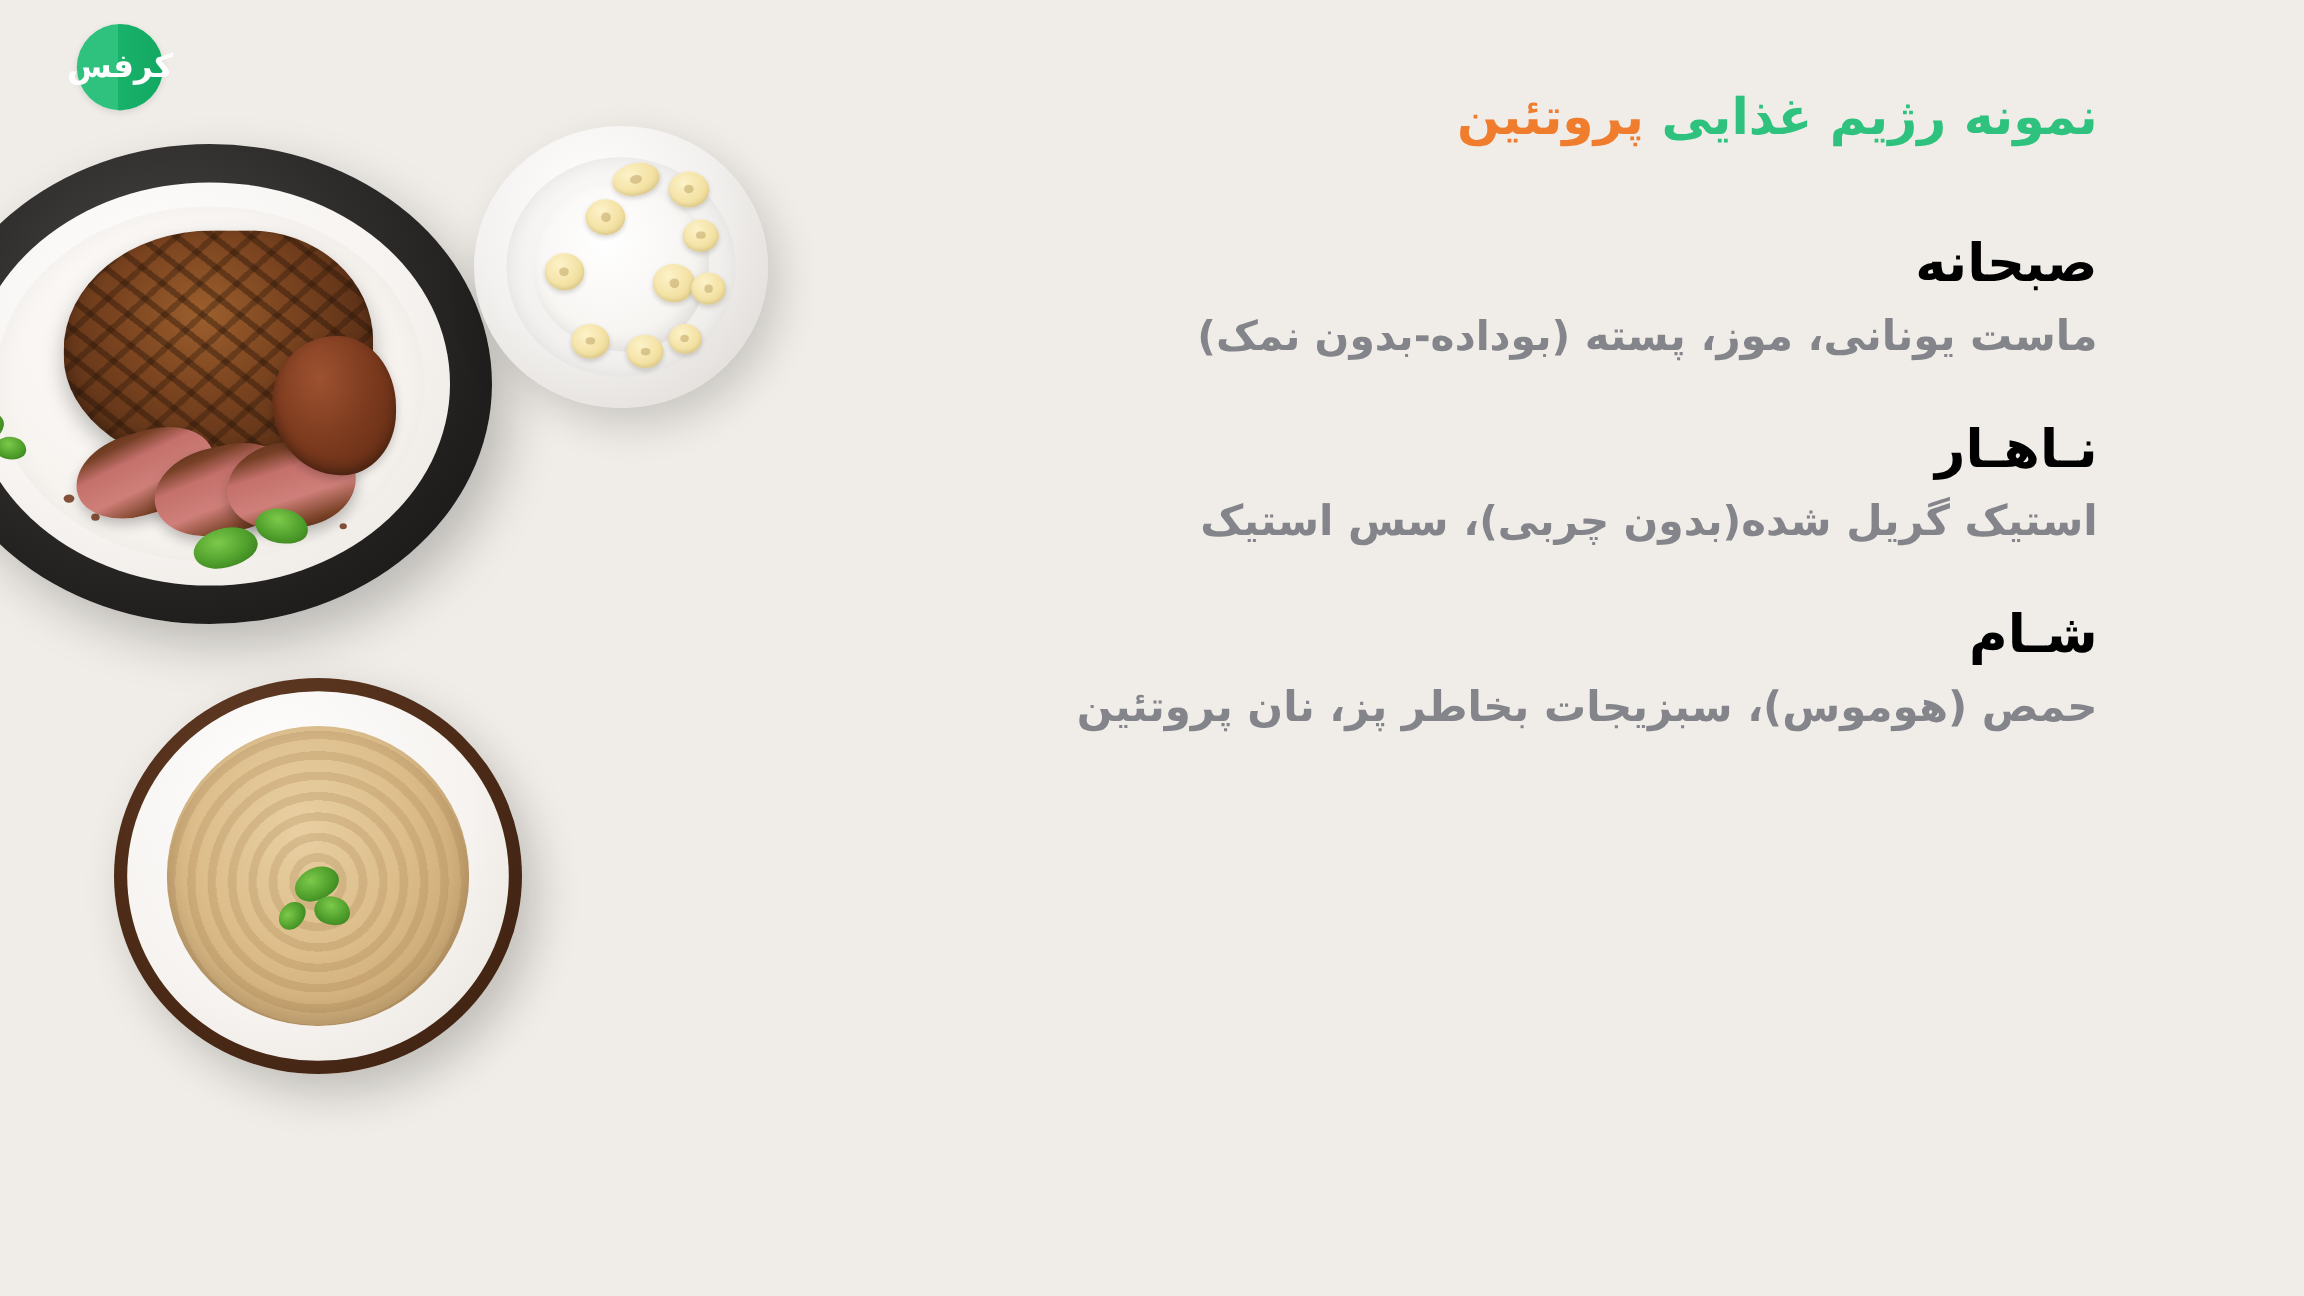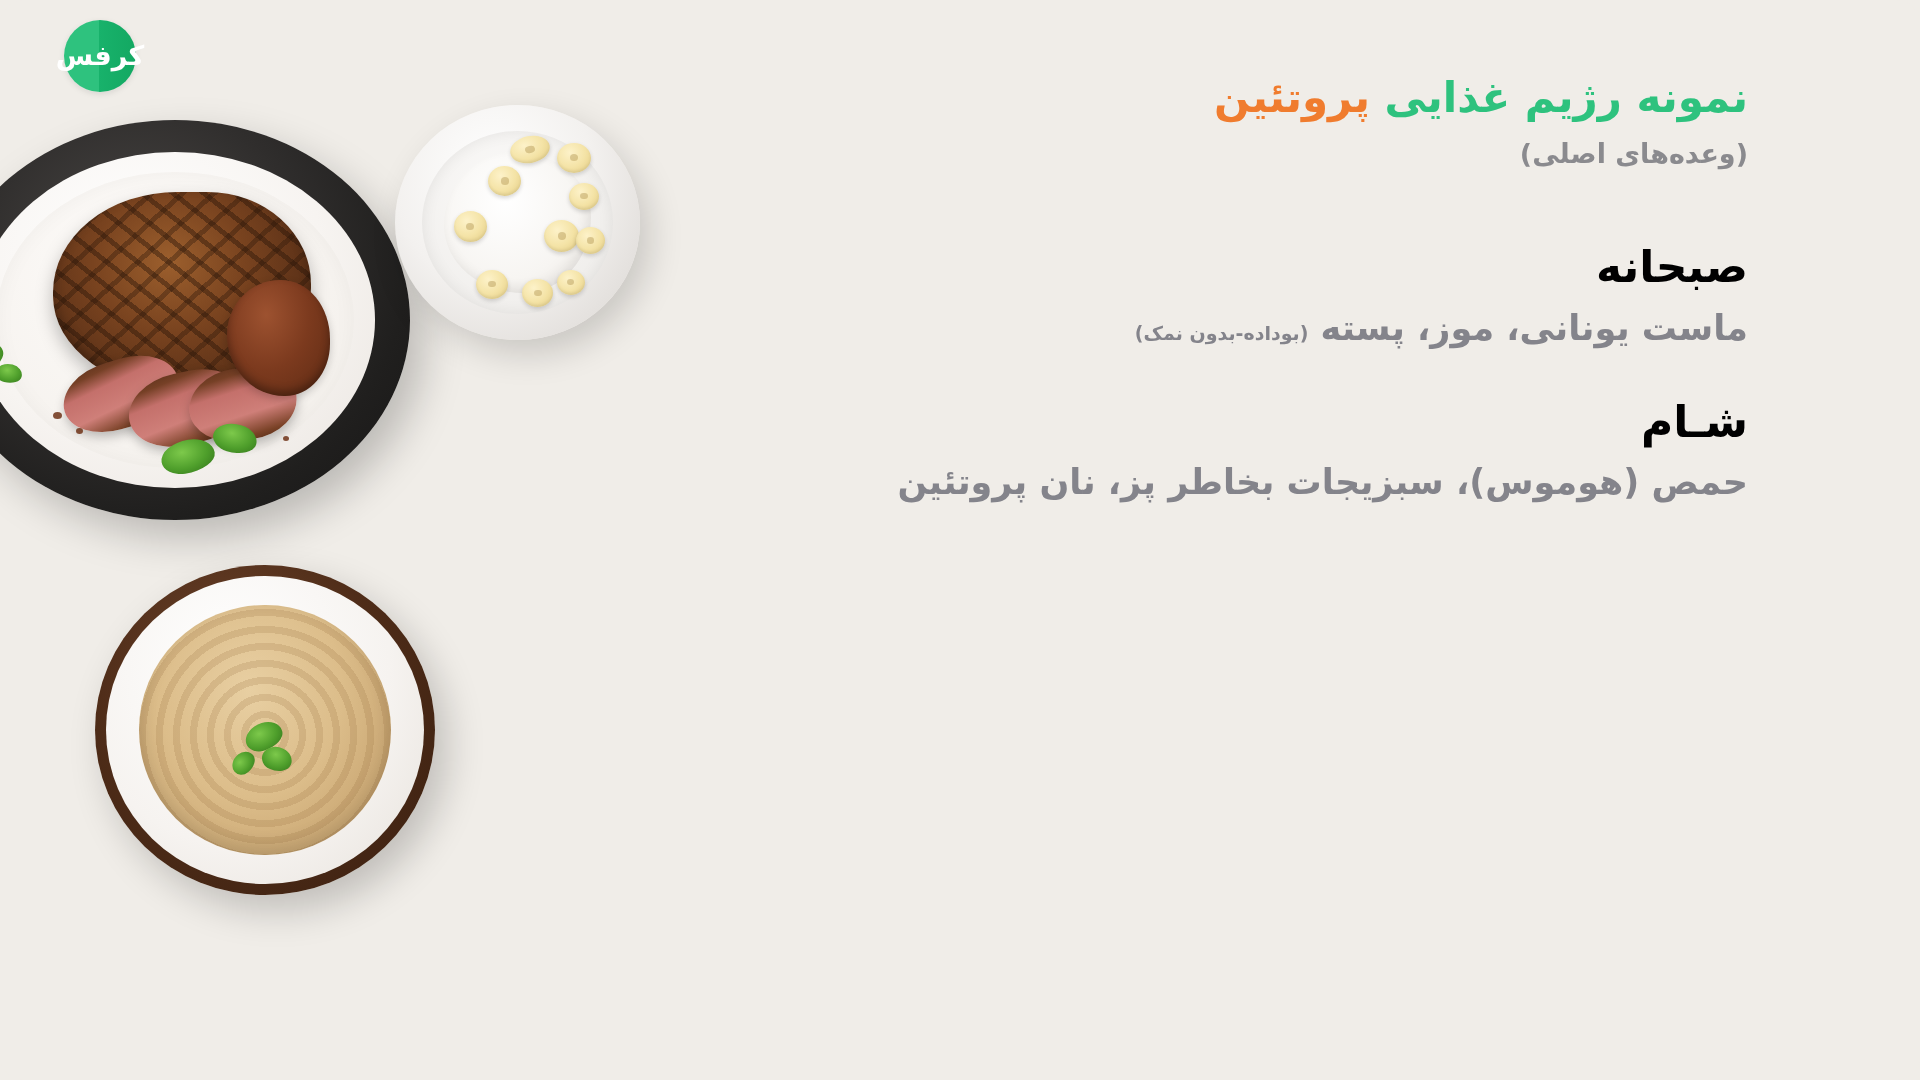--- a/index.html
+++ b/index.html
@@ -155,21 +155,21 @@
   .meal { margin-top:44px; }
   .meal-head {
     font-size:44px; font-weight:bold; color:#000000;
     letter-spacing:2px; line-height:1.2;
   }
   .meal-body {
     margin-top:12px;
     font-size:35px; font-weight:bold; color:#84848b;
     line-height:1.3;
   }
-  .meal-note { font-size:19px; }
+  .meal-note { font-size:34px; }
   #meal-breakfast { margin-top:72px; }
 </style>
 </head>
 <body>
 
 <div id="slide">
 
   <div id="logo">
     <span id="logo-mark">کرفس</span>
   </div>
@@ -214,27 +214,30 @@
     <div class="paste"></div>
     <div class="herb" style="left:44%;top:48%;width:38px;height:27px;transform:rotate(-18deg);"></div>
     <div class="herb" style="left:49%;top:55%;width:30px;height:24px;transform:rotate(24deg);"></div>
     <div class="herb" style="left:40%;top:57%;width:25px;height:20px;transform:rotate(-40deg);"></div>
   </div>
 
   <div id="content">
 
     <h1 id="title"><span>نمونه رژیم غذایی </span><span class="accent">پروتئین</span></h1>
 
-    <div id="subtitle">(وعده‌های اصلی)</div>
 
     <section class="meal" id="meal-breakfast">
       <div class="meal-head">صبحانه</div>
       <div class="meal-body"><span>ماست یونانی، موز، پسته </span><span class="meal-note">(بوداده-بدون نمک)</span></div>
     </section>
 
+    <section class="meal" id="meal-lunch">
+      <div class="meal-head">نـاهـار</div>
+      <div class="meal-body"><span>استیک گریل شده</span><span class="meal-note">(بدون چربی)</span><span>، سس استیک</span></div>
+    </section>
 
     <section class="meal" id="meal-dinner">
       <div class="meal-head">شـام</div>
       <div class="meal-body">حمص (هوموس)، سبزیجات بخاطر پز، نان پروتئین</div>
     </section>
 
   </div>
 </div>
 
 </body></html>

